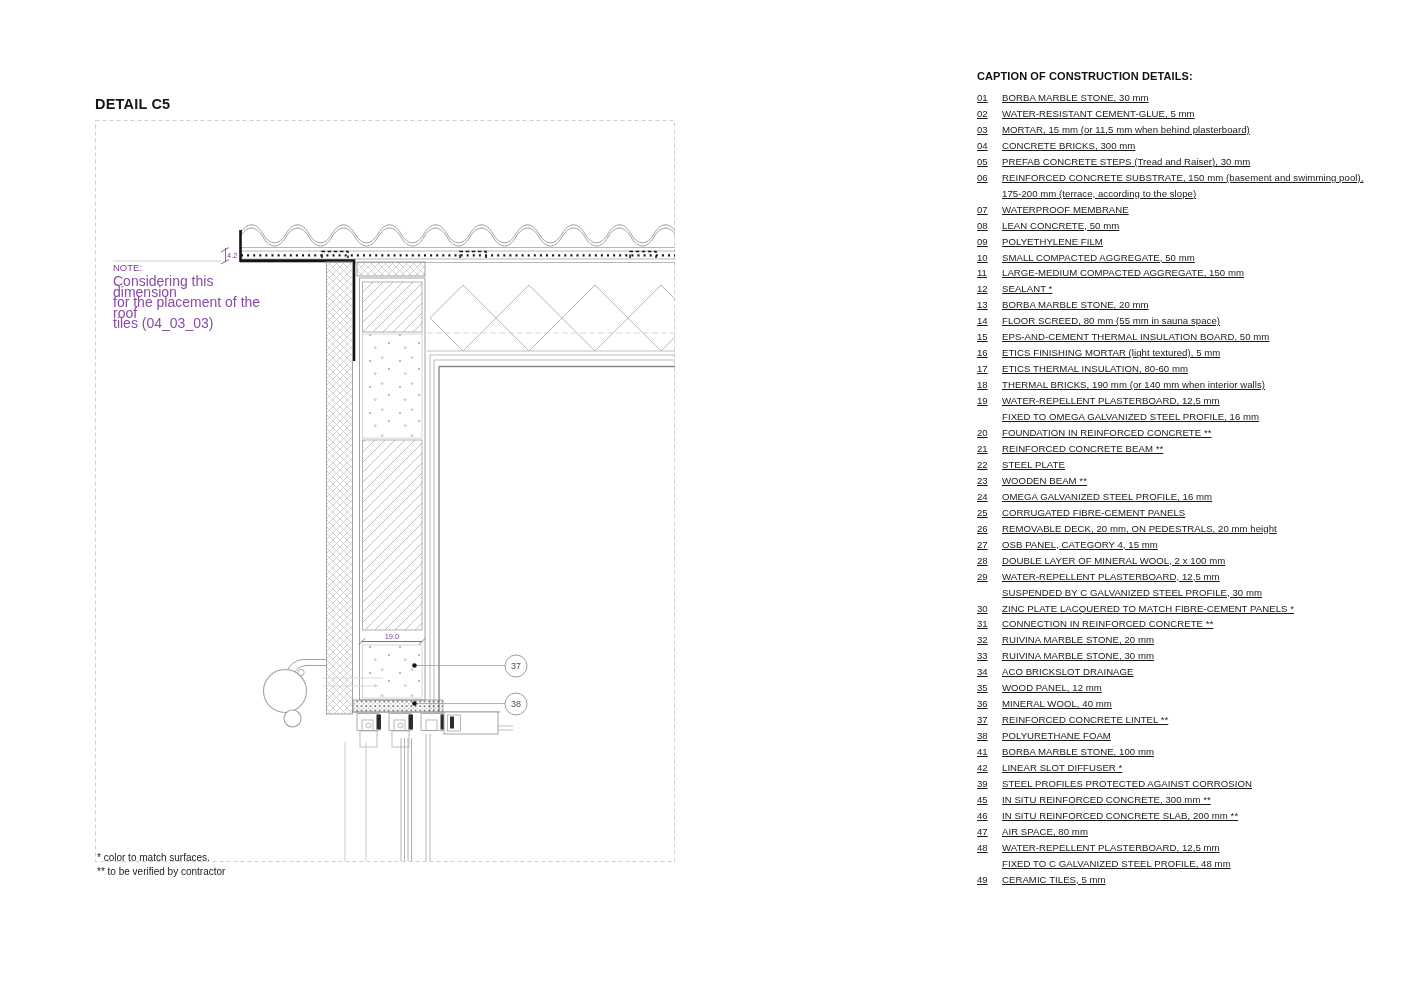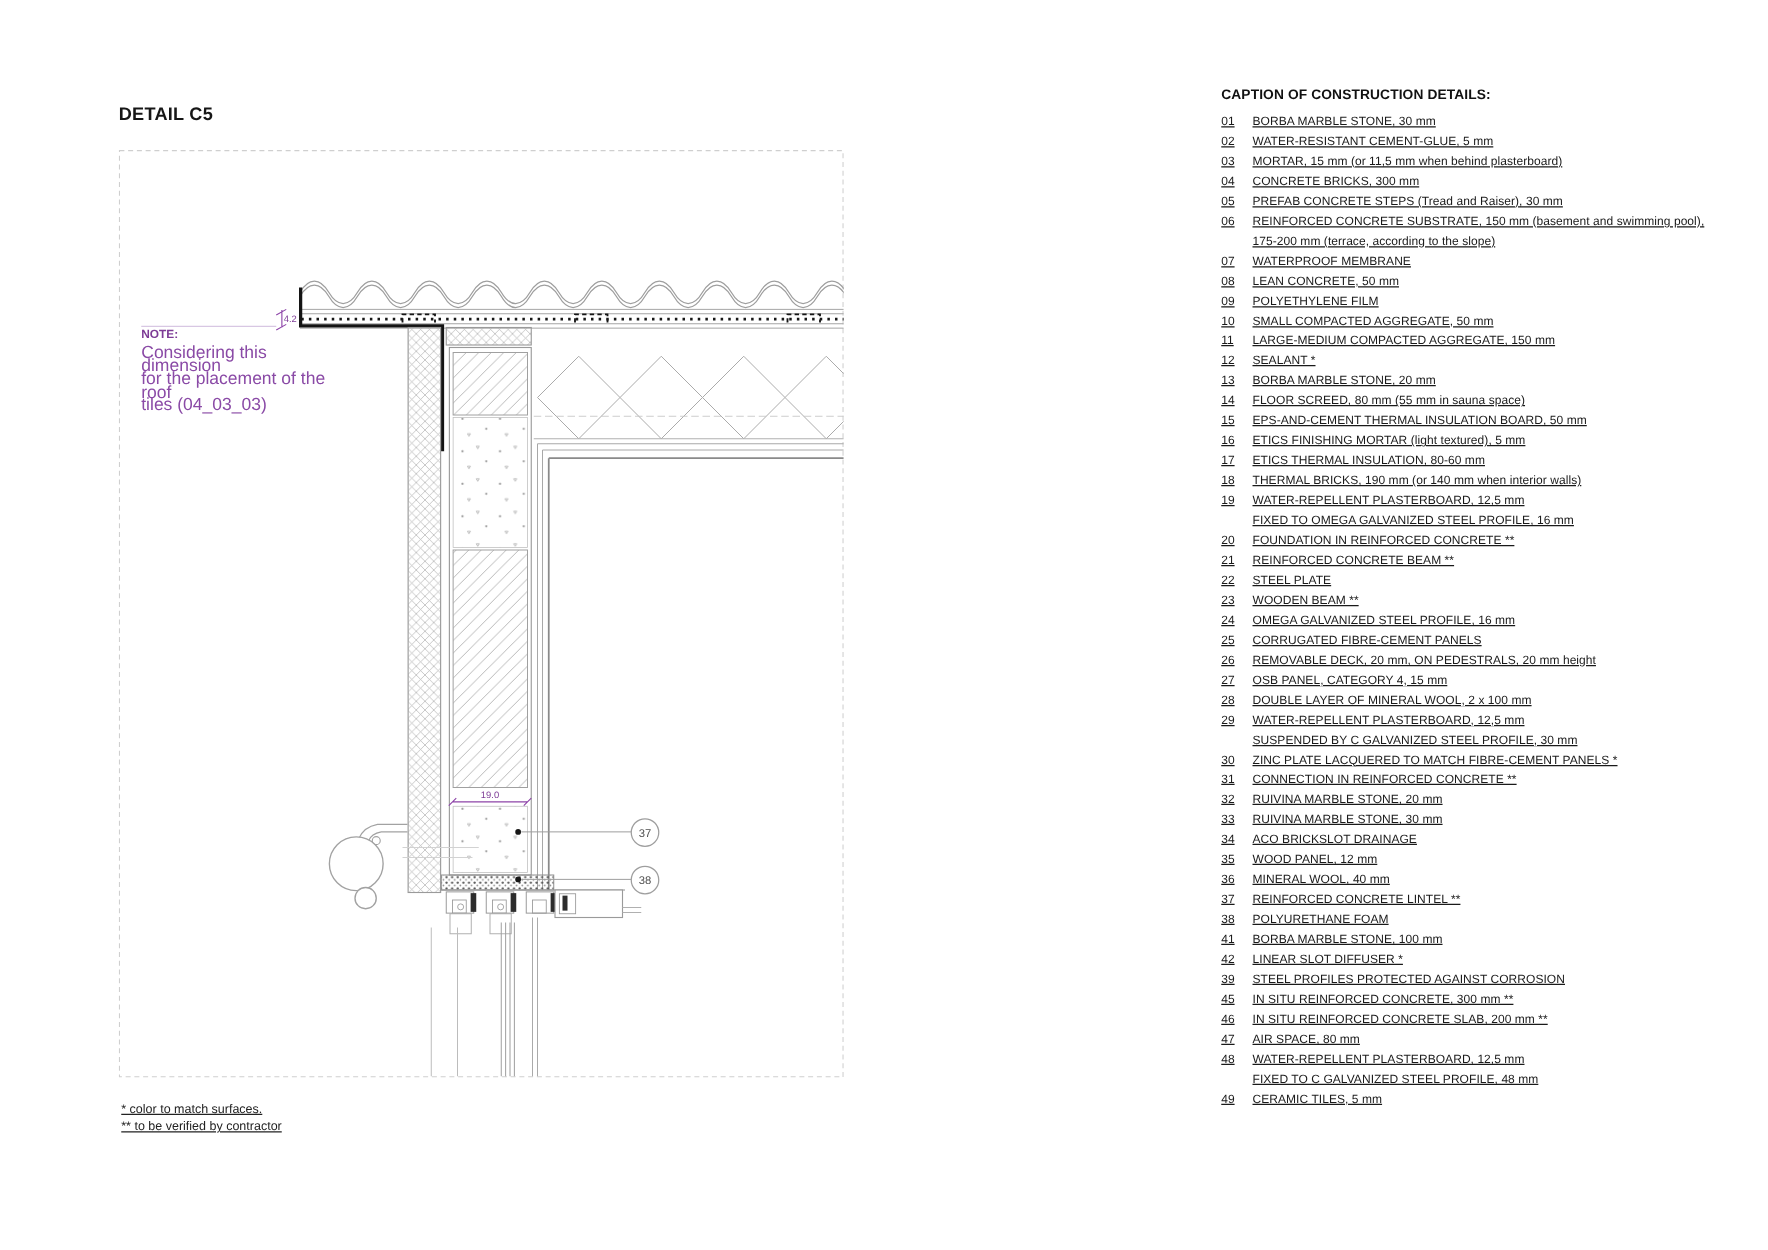--- a/index.html
+++ b/index.html
@@ -1,24 +1,24 @@
 <!DOCTYPE html>
 <html><head>
 <meta charset="utf-8">
 <style>
   html,body{margin:0;padding:0;background:#fff;}
   .page{position:relative;width:1414px;height:1000px;background:#ffffff;overflow:hidden;
         font-family:"Liberation Sans", sans-serif;color:#1a1a1a;}
-  .drawing-title{position:absolute;left:95px;top:84px;font-size:14.5px;font-weight:bold;
+  .drawing-title{position:absolute;left:95px;top:96px;font-size:14.5px;font-weight:bold;
         letter-spacing:.2px;color:#161616;}
   .drawing-svg{position:absolute;left:95px;top:120px;}
   .note-block{position:absolute;left:113px;top:262px;width:150px;}
-  .note-heading{font-size:9.5px;font-weight:bold;color:#7d3c96;margin-bottom:3px;}
+  .note-heading{font-size:9.5px;font-weight:normal;color:#7d3c96;margin-bottom:3px;}
   .note-line{display:block;font-size:14px;line-height:10.6px;color:#8a4aa6;}
-  .footnotes{position:absolute;left:97px;top:881px;font-size:10px;line-height:14.3px;color:#222;text-decoration:underline;}
+  .footnotes{position:absolute;left:97px;top:851px;font-size:10px;line-height:14.3px;color:#222;}
   .caption-panel{position:absolute;left:977px;top:70px;}
   .caption-heading{font-size:11px;font-weight:bold;color:#111;margin-bottom:8px;letter-spacing:.1px;}
   .crow{display:flex;line-height:15.96px;white-space:nowrap;font-size:9.6px;color:#1a1a1a;text-decoration:underline;}
   .row-num{width:25px;flex:none;}
   .row-text{letter-spacing:.05px;}
 </style>
 </head>
 <body>
 
 <div class="page">

